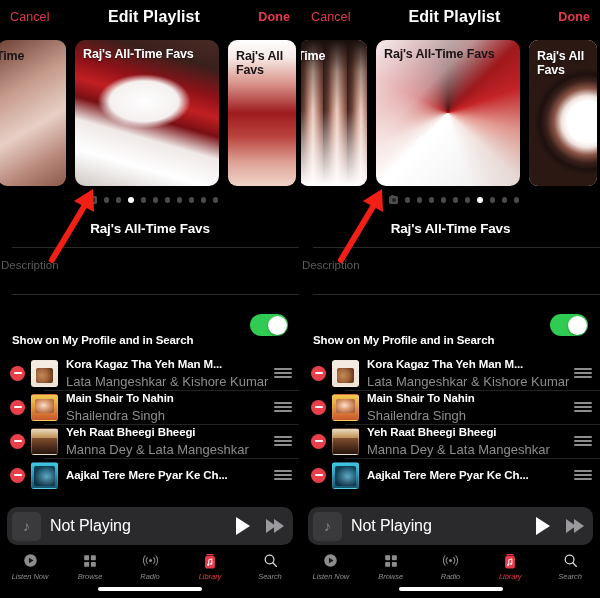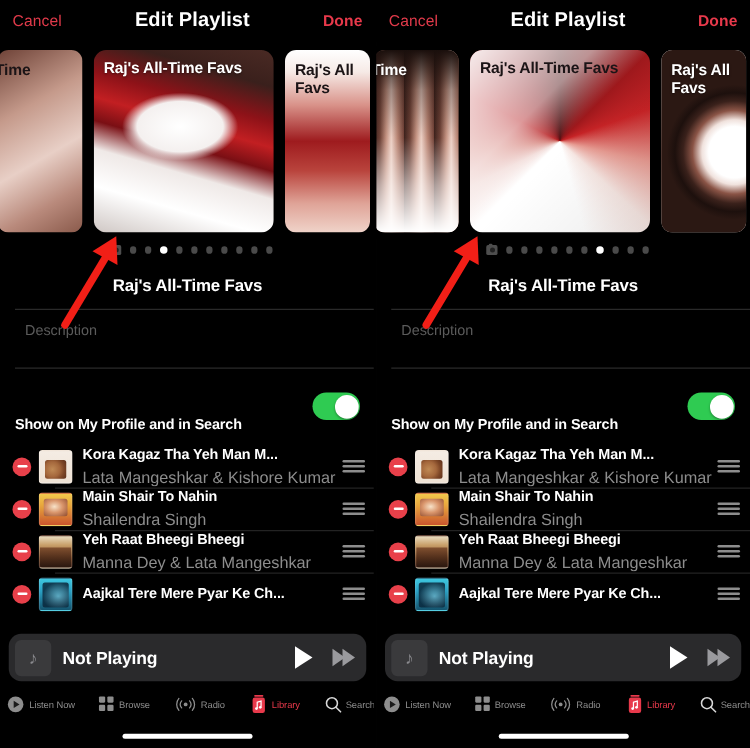--- a/index.html
+++ b/index.html
@@ -101,21 +101,21 @@
   .dot { width:5.5px; height:5.5px; border-radius:50%; background:#4a4a4a; flex:none; }
   .dot.active { background:#fff; width:6.5px; height:6.5px; }
 
   
   .pl-title {
     text-align:center; color:#fff; font-size:13.5px; font-weight:700;
     letter-spacing:-.15px; padding: 12px 0 11px;
   }
   .hr { height:1px; background:#2a2a2a; margin-left:12px; }
   .desc {
-    color:#5b5b5b; font-size:11.5px; padding: 11px 0 0 20px; height:46px;
+    color:#5b5b5b; font-size:11.5px; padding: 11px 0 0 1px; height:46px;
   }
   .row-toggle {
     display:flex; align-items:center; justify-content:space-between;
     padding: 9px 12px 10px 12px;
   }
   .row-toggle .lbl { color:#fff; font-size:11.5px; font-weight:600; letter-spacing:-.1px;margin-top:30px; }
   .switch {
     width:38px; height:22px; border-radius:11px; background:#2fcb52; position:relative; flex:none;
   }
   .switch .knob {
@@ -167,39 +167,39 @@
   .mini {
     position:absolute; left:7px; right:7px; bottom:53px; height:38px;
     background:#2a2a2c; border-radius:10px;
     display:flex; align-items:center; padding: 0 9px 0 5px; z-index:20;
   }
   .mini-art {
     width:29px; height:29px; border-radius:5px; background:#3a3a3c; flex:none;
     display:flex; align-items:center; justify-content:center;
     color:#8a8a8e; font-size:14px; margin-right:9px;
   }
-  .mini-title { color:#fff; font-size:14px; font-weight:700; flex:1; letter-spacing:-.1px; }
+  .mini-title { color:#fff; font-size:16px; font-weight:400; flex:1; letter-spacing:-.1px; }
   .play-btn {
     width:0; height:0; flex:none;
     border-left:14px solid #fff; border-top:9px solid transparent; border-bottom:9px solid transparent;
     margin-right:16px;
   }
   .ff-btn { display:flex; flex:none; }
   .ff-btn i{
     display:block; width:0;height:0;
     border-left:10px solid #9a9a9e; border-top:7px solid transparent; border-bottom:7px solid transparent;
   }
   .ff-btn i + i { margin-left:-2px; }
 
   
   .tabbar {
     position:absolute; left:0; right:0; bottom:17px; height:36px;
     display:flex; z-index:20;
   }
-  .tab { flex:1; display:flex; flex-direction:row; align-items:center; justify-content:flex-end; gap:3px; }
+  .tab { flex:1; display:flex; flex-direction:column; align-items:center; justify-content:flex-end; gap:3px;font-style:italic; }
   .tab .ico { height:17px; display:flex; align-items:center; justify-content:center; }
   .tab .tl { font-size:7.5px; color:#8d8d8d; letter-spacing:-.05px; }
   .tab.active .tl { color:#e8394b; }
   .home-ind {
     position:absolute; left:50%; transform:translateX(-50%); bottom:7px;
     width:104px; height:4px; border-radius:2px; background:#fff; z-index:20;
   }
 
   
   .arrow { position:absolute; z-index:60; pointer-events:none; }

